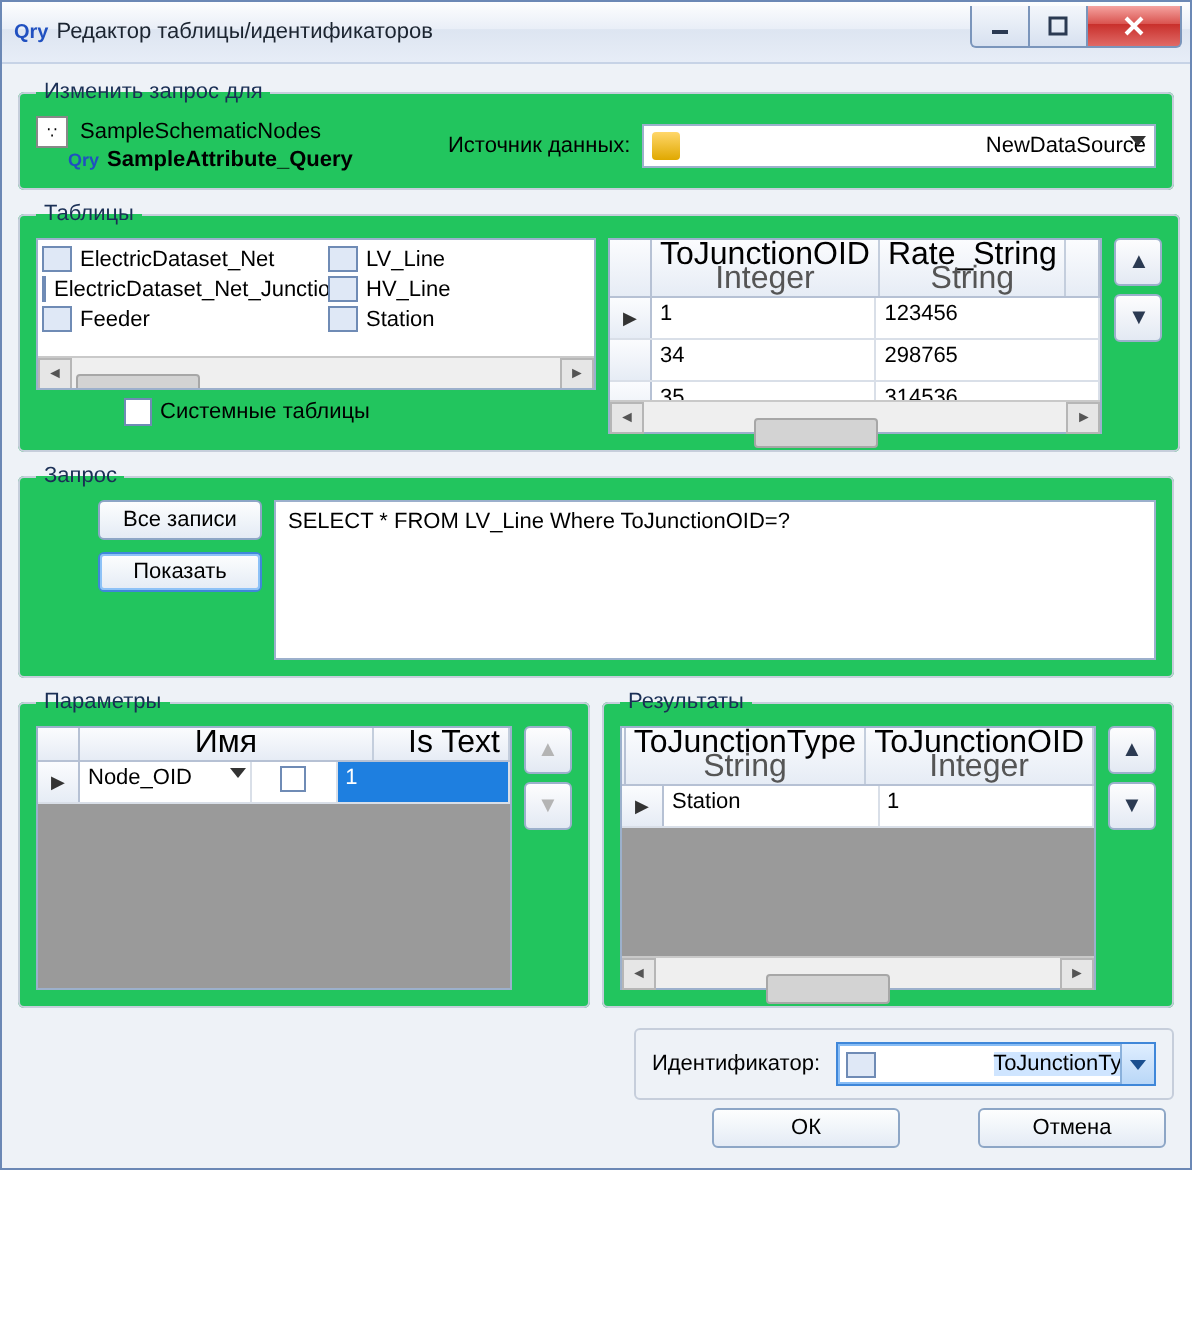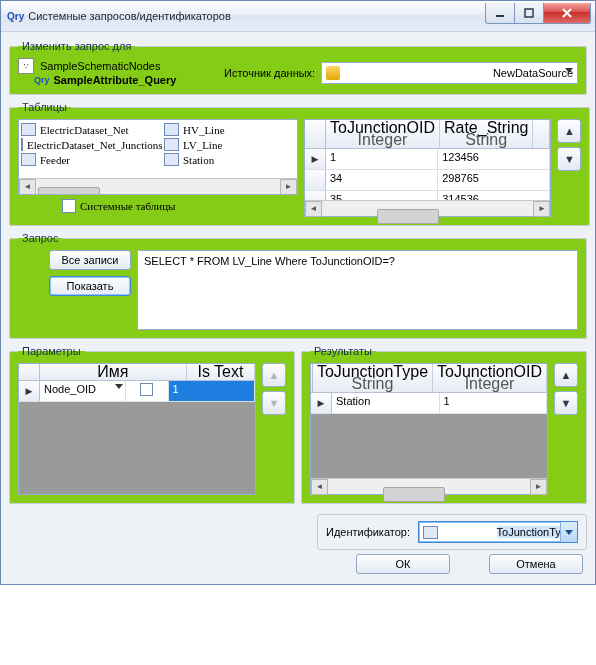--- a/index.html
+++ b/index.html
@@ -47,21 +47,21 @@
   .client {
     padding: 8px;
     background:#eef2f7;
   }
 
   fieldset {
     border:1px solid #c6cedb;
     border-radius:3px;
     margin:0 0 6px 0;
     padding: 6px 8px 8px 8px;
-    background:#84cc16;
+    background:#22c55e;
   }
   legend { padding:0 4px; color:#1a2f55;}
 
   
   .schemrow { display:flex; align-items:center; gap:6px;}
   .treeicon-s {
     width:14px;height:14px; background:#fff; border:1px solid #888;
     display:inline-flex; align-items:center; justify-content:center; font-size:8px;
   }
   .tree-sub { margin-left:16px; display:flex; align-items:center; gap:4px;}
@@ -182,21 +182,21 @@
 
   .disabled .vbtn, .vbtn.disabled { color:#b4b4b4;}
 </style>
 </head>
 <body>
 
 <div class="window">
 
   <div class="titlebar">
     <span class="appicon">Qry</span>
-    <span class="title">Системные запросов/идентификаторов</span>
+    <span class="title">Редактор таблицы/идентификаторов</span>
     <div class="winbtns">
       <div class="winbtn min">
         <svg width="10" height="10">
             <rect x="1" y="7" width="8" height="2" fill="#2b3a52"></rect>
           </svg>
       </div>
       <div class="winbtn">
         <svg width="10" height="10">
             <rect x="1" y="1" width="8" height="8" fill="none" stroke="#2b3a52" stroke-width="1.5"></rect>
           </svg>
@@ -233,45 +233,45 @@
               <span class="caret"></span>
             </div>
           </div>
         </div>
       </div>
     </fieldset>
 
     <fieldset>
       <legend>Таблицы</legend>
       <div class="row">
-        <div class="col" style="flex:0 0 280px;font-family:Liberation Serif, serif;">
+        <div class="col" style="flex:0 0 280px;">
           <div class="listbox">
             <div class="cols">
               <div class="c">
                 <div class="li">
                     <span class="tico"></span>
                     <span>ElectricDataset_Net</span>
                   </div>
                 <div class="li">
                     <span class="tico"></span>
                     <span>ElectricDataset_Net_Junctions</span>
                   </div>
                 <div class="li">
                     <span class="tico"></span>
                     <span>Feeder</span>
                   </div>
               </div>
               <div class="c">
                 <div class="li">
                     <span class="tico"></span>
+                    <span>LV_Line</span>
+                  </div>
+                <div class="li">
+                    <span class="tico"></span>
                     <span>HV_Line</span>
-                  </div>
-                <div class="li">
-                    <span class="tico"></span>
-                    <span>LV_Line</span>
                   </div>
                 <div class="li">
                     <span class="tico"></span>
                     <span>Station</span>
                   </div>
               </div>
             </div>
             <div class="hscroll">
               <div class="arrow">◄</div>
               <div class="track">
@@ -352,21 +352,21 @@
     </fieldset>
 
     <div class="row">
       <fieldset class="half">
         <legend>Параметры</legend>
         <div class="row">
           <div class="grid half" style="height:130px;background:#9a9a9a;">
             <div class="grid-head">
               <div class="rowhdr"></div>
               <div class="gh" style="flex:1.4;display:flex;align-items:center;justify-content:center;">Имя</div>
-              <div class="gh" style="flex:0.6;">
+              <div class="gh" style="flex:0.6;text-align:right;">
                 <div>Is Text</div>
               </div>
             </div>
             <div class="grid-body" style="background:#9a9a9a;">
               <div class="gr" style="background:#fff;">
                 <div class="rowhdr">▶</div>
                 <div class="gc" style="flex:1.4;position:relative;">
                   <span>Node_OID</span>
                   <span style="position:absolute;right:2px;top:3px;border-left:4px solid transparent;border-right:4px solid transparent;border-top:5px solid #333;"></span>
                 </div>

